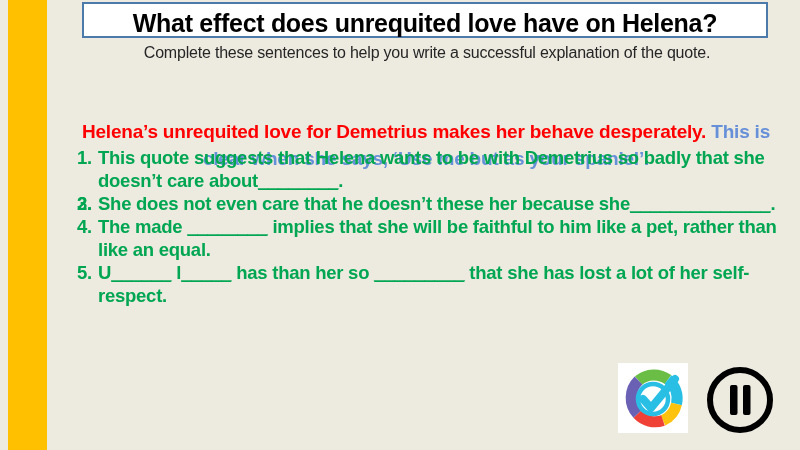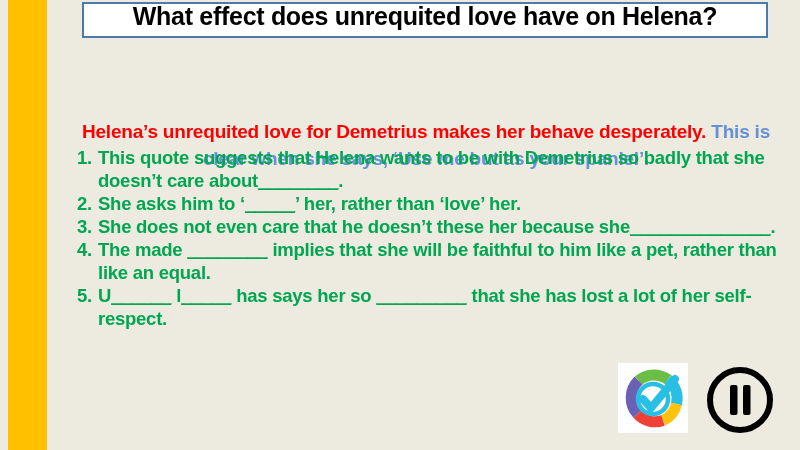--- a/index.html
+++ b/index.html
@@ -37,21 +37,21 @@
   #title-box {
     position: absolute;
     left: 82px;
     top: 2px;
     width: 686px;
     height: 36px;
     background: #FFFFFF;
     border: 2px solid #4B7AAB;
     box-sizing: border-box;
     display: flex;
-    align-items: flex-start;
+    align-items: flex-end;
     justify-content: center;
   }
   #title-text {
     font-size: 25px;
     font-weight: bold;
     color: #000000;
     white-space: nowrap;
     letter-spacing: -0.3px;
     line-height: 1;
   }
@@ -141,32 +141,33 @@
 <body>
 
 <div id="slide">
 
   <div id="accent-bar"></div>
 
   <div id="title-box">
     <span id="title-text">What effect does unrequited love have on Helena?</span>
   </div>
 
+  <div id="instruction">Complete these sentences to help you write a successful explanation of the quote.</div>
 
   <div id="starter">
     <span class="starter-red">Helena’s unrequited love for Demetrius makes her behave desperately</span><span class="starter-red">.</span>
     <span class="starter-blue">This is clear when she says, ‘Use me but as your spaniel’.</span>
   </div>
 
   <ul id="question-list">
       <li><span class="num">1.</span><span><span>This quote suggests that Helena wants to be with Demetrius so badly that she doesn’t care about</span><span class="blank">________</span><span>.</span></span></li>
-      <li><span class="num">2.</span><span><span>She asks him to ‘</span><span class="blank">_____</span><span>’ her, rather than ‘love’ her.</span></span></li>
+      <li><span class="num">2.</span></li>
       <li><span class="num">3.</span><span><span>She does not even care that he doesn’t these her because she</span><span class="blank">______________</span><span>.</span></span></li>
       <li><span class="num">4.</span><span><span>The made </span><span class="blank">________</span><span> implies that she will be faithful to him like a pet, rather than like an equal.</span></span></li>
-      <li><span class="num">5.</span><span><span>U</span><span class="blank">______</span><span> l</span><span class="blank">_____</span><span> has says her so </span><span class="blank">_________</span><span> that she has lost a lot of her self-respect.</span></span></li>
+      <li><span class="num">5.</span><span><span>U</span><span class="blank">______</span><span> l</span><span class="blank">_____</span><span> has than her so </span><span class="blank">_________</span><span> that she has lost a lot of her self-respect.</span></span></li>
     </ul>
 
   <div id="check-logo">
     <svg width="70" height="70" viewBox="0 0 70 70" aria-hidden="true">
       <rect x="0" y="0" width="70" height="70" fill="#FFFFFF"></rect>
 
       <g fill="none" stroke-width="11" stroke-linecap="butt">
         <path d="M 20.5 17.5 A 24 24 0 0 1 50 16.5" stroke="#6BBE45"></path>
         <path d="M 50 16.5 A 24 24 0 0 1 58.5 41" stroke="#29BFE5"></path>
         <path d="M 58.5 41 A 24 24 0 0 1 45 57.5" stroke="#FFC20E"></path>

